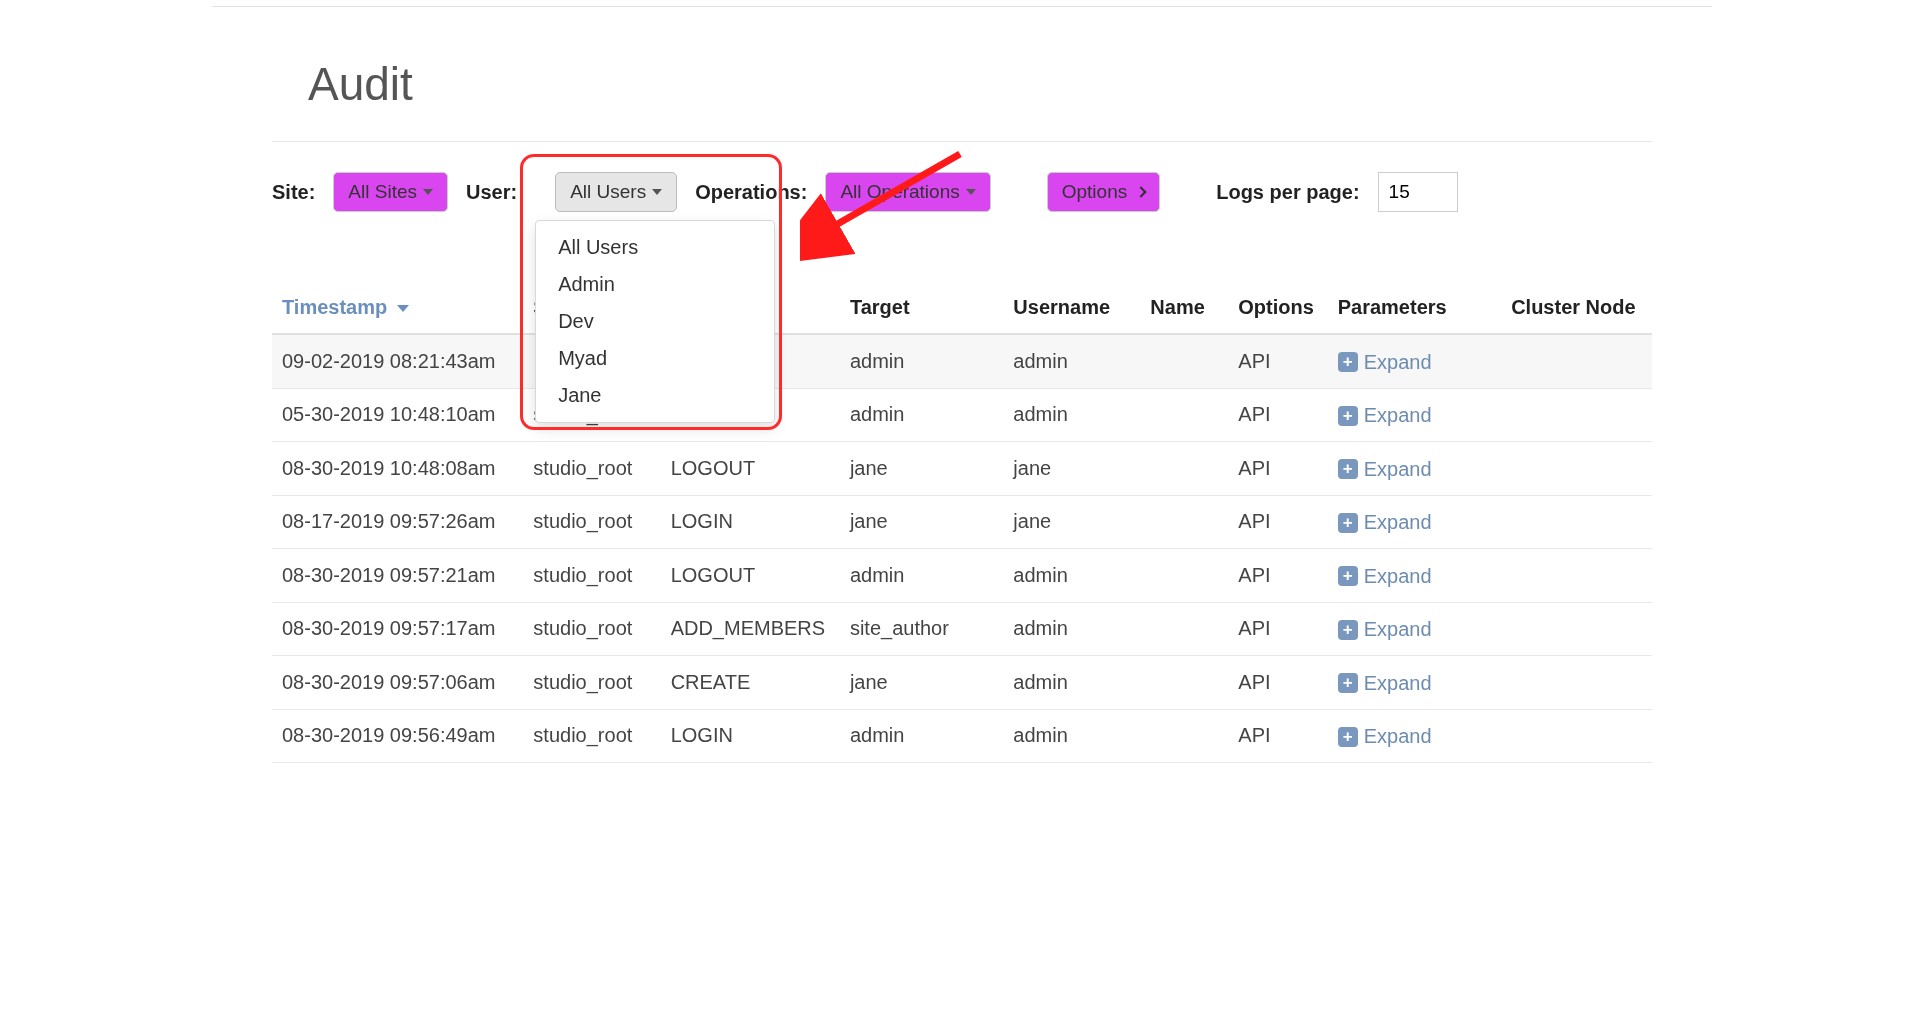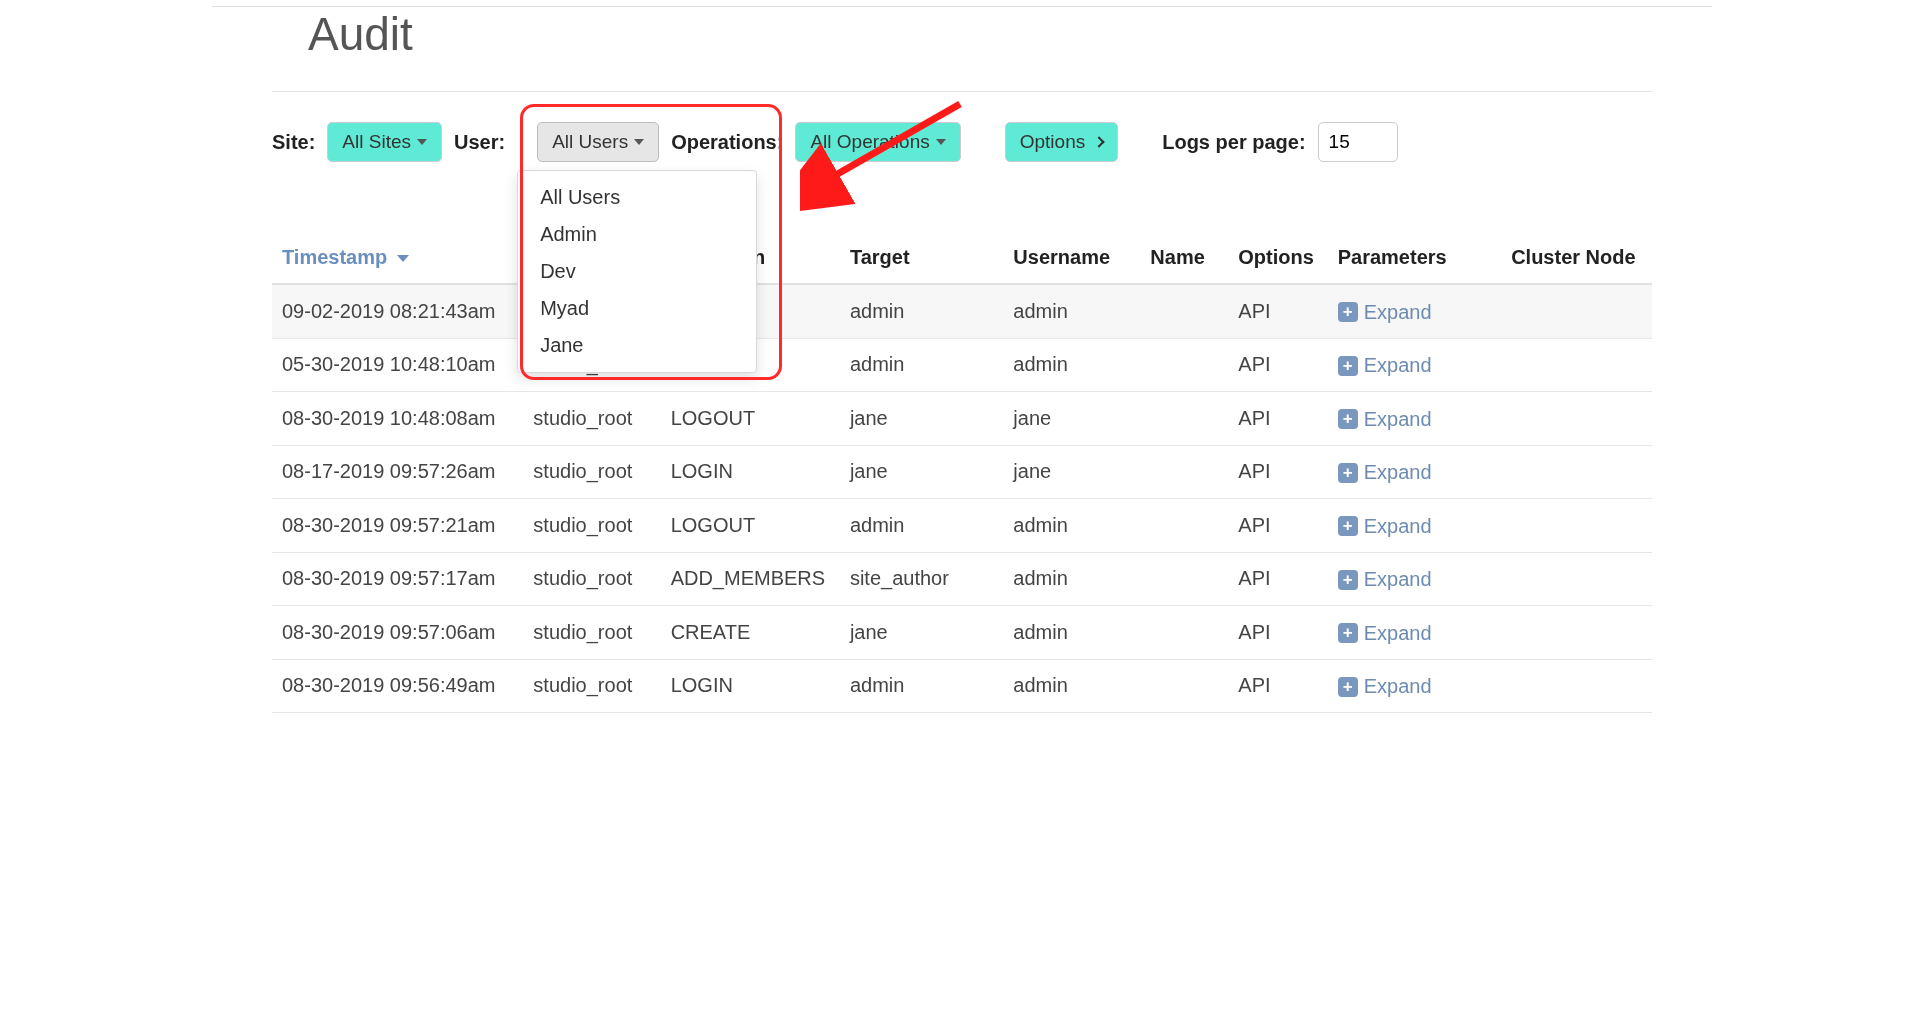--- a/index.html
+++ b/index.html
@@ -10,49 +10,50 @@
     font-size: 18px;
   }
   .page {
     width: 1500px;
     margin: 0 auto;
     padding: 0 0 40px 0;
   }
   .header-wrap {
     border-top: 1px solid #e3e3e3;
     margin-top: 6px;
+    padding-top: 50px;
   }
   h1.page-title {
     font-size: 46px;
     font-weight: 500;
     color: #555;
     margin-left: 96px;
   }
   .divider {
     height: 1px;
     background: #e5e5e5;
     margin: 30px 60px 0 60px;
   }
   .filters-row {
     margin: 30px 60px 0 60px;
     display: flex;
     align-items: center;
-    gap: 12px;
+    gap: 18px;
     flex-wrap: wrap;
     position: relative;
   }
   .filter-label {
     font-weight: 700;
     font-size: 20px;
     color: #222;
   }
   .btn {
     border: 1px solid #ccc;
     border-radius: 5px;
-    background: #5eead4;
+    background: #d946ef;
     padding: 8px 14px;
     font-size: 19px;
     color: #333;
     cursor: pointer;
     display: inline-flex;
     align-items: center;
     gap: 6px;
   }
   .btn.active {
     background: #e6e6e6;
@@ -68,21 +69,21 @@
   .chevron-right {
     display:inline-block;
     width:8px; height:8px;
     border-top:2.5px solid #333;
     border-right:2.5px solid #333;
     transform: rotate(45deg);
     margin-left:4px;
   }
   .input-num {
     border: 1px solid #ccc;
-    border-radius: 5px;
+    border-radius: 0;
     padding: 8px 10px;
     width: 80px;
     font-size: 19px;
     text-align: left;
   }
 
   
   .highlight-box {
     position: absolute;
     border: 3px solid #ff2a2a;

